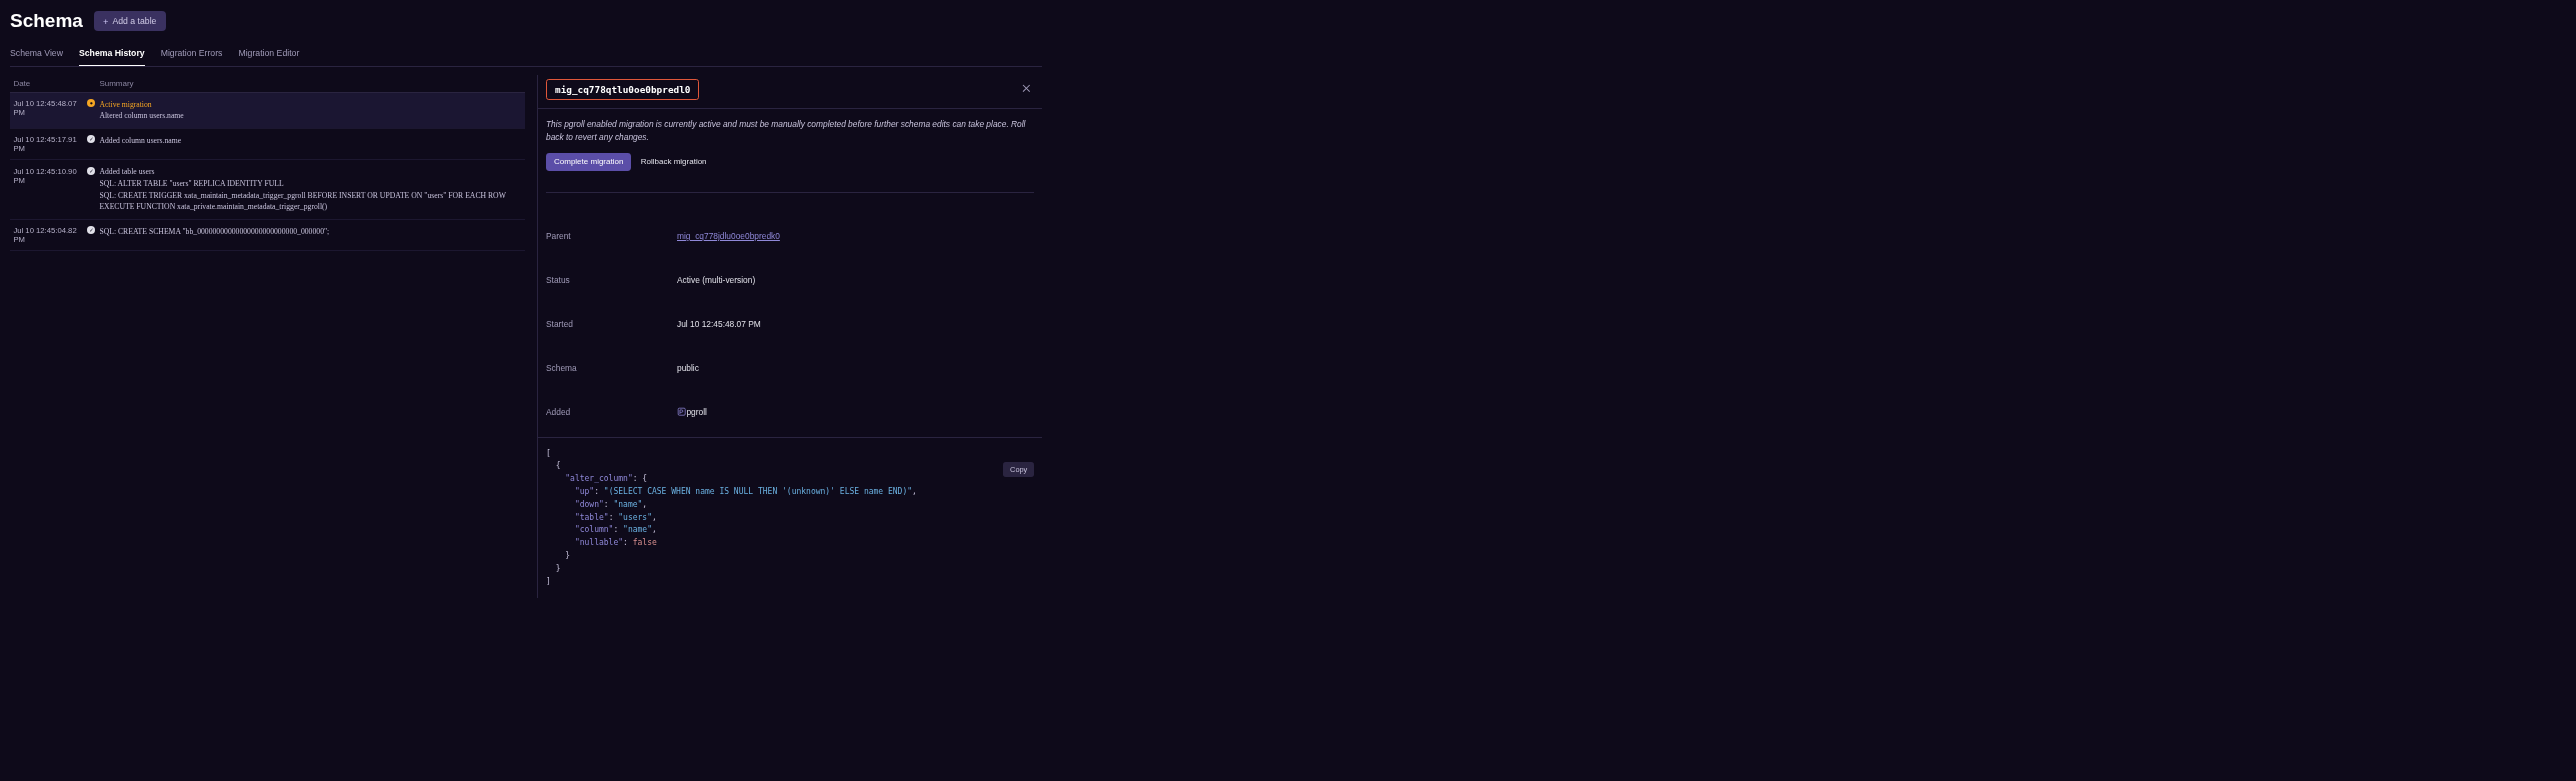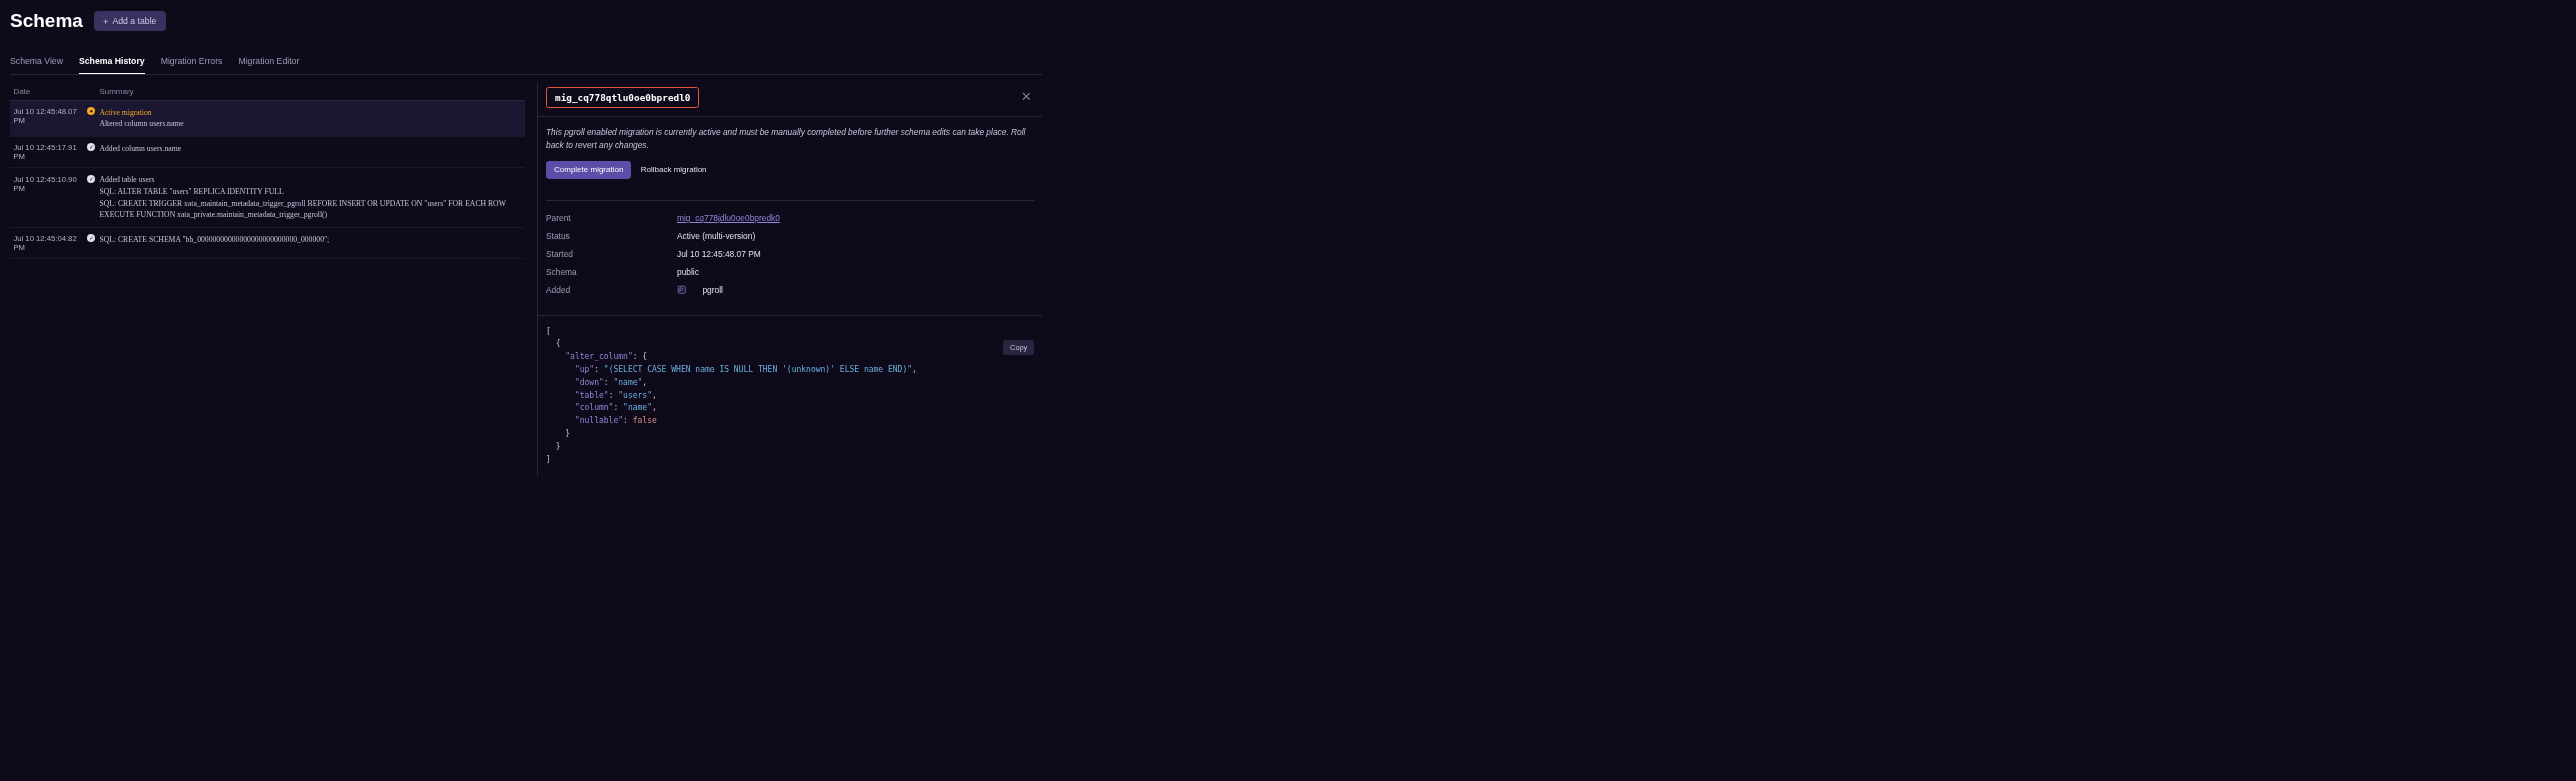--- a/index.html
+++ b/index.html
@@ -16,21 +16,21 @@
 .header-row { display: flex; align-items: center; gap: 10.7px; margin-bottom: 12px; }
 .page-title { font-size: 19px; font-weight: 700; color: #fff; }
 .add-table-btn {
   display: flex; align-items: center; gap: 4px;
   background: #3a3160; color: #d0cbe6;
   border: none; border-radius: 4px;
   padding: 4.7px 9.4px; font-size: 8.7px; cursor: pointer;
 }
 .plus-icon { font-size: 9.4px; color: #cfc7f5; }
 .tabs { display: flex; gap: 16px; border-bottom: 0.7px solid #2a2440; margin-bottom: 8px; }
-.tab { padding: 4px 0 6.7px 0; color: #a09bb8; cursor: pointer; font-size: 8.7px; margin-top: 8px; }
+.tab { padding: 4px 0 6.7px 0; color: #a09bb8; cursor: pointer; font-size: 8.7px; }
 .tab.active { color: #fff; border-bottom: 1.3px solid #fff; font-weight: 600; }
 .main-area { display: flex; gap: 12px; }
 .history-panel { flex: 0 0 515px; }
 .history-header { display: flex; padding: 4px 3.4px; color: #8a85a0; font-size: 8px; border-bottom: 0.7px solid #2a2440; }
 .col-date { width: 74px; }
 .col-icon { width: 12px; }
 .col-summary { flex: 1; }
 .history-row {
   display: flex; align-items: flex-start;
   padding: 6px 3.4px; border-bottom: 0.7px solid #1c1730;
@@ -66,25 +66,25 @@
 .action-row { display: flex; gap: 9.4px; align-items: center; margin-bottom: 21px; }
 .complete-btn {
   background: #5b4ea8; color: #fff; border: none;
   border-radius: 3.4px; padding: 4.7px 8px; font-size: 8px; cursor: pointer;
 }
 .rollback-btn {
   background: transparent; color: #e0e0e8; border: none;
   font-size: 8px; cursor: pointer;
 }
 .info-section { border-top: 0.7px solid #2a2440; padding-top: 8px; }
-.info-row { display: flex; padding: 4px 0; font-size: 8.4px; }
+.info-row { display: flex; padding: 4px 0; font-size: 8.4px; margin-top: 26px; }
 .info-label { width: 131px; color: #a09bb8; }
 .info-value { color: #e0e0e8; }
 .info-value.link { color: #8f88d8; cursor: pointer; text-decoration: underline; }
-.pgroll-badge { display: inline-flex; align-items: center; gap: 16px; }
+.pgroll-badge { display: inline-flex; align-items: center; gap: 0; }
 .pgroll-icon { width: 9.4px; height: 9.4px; }
 .code-section {
   position: relative; border-top: 0.7px solid #2a2440;
   margin-top: 6.7px; padding: 9.4px 8px;
 }
 .copy-btn {
   position: absolute; top: 24px; right: 8px;
   background: #2a2440; color: #c8c3dc; border: none;
   border-radius: 2.7px; padding: 2.7px 6.7px; font-size: 7.4px; cursor: pointer;
 }

